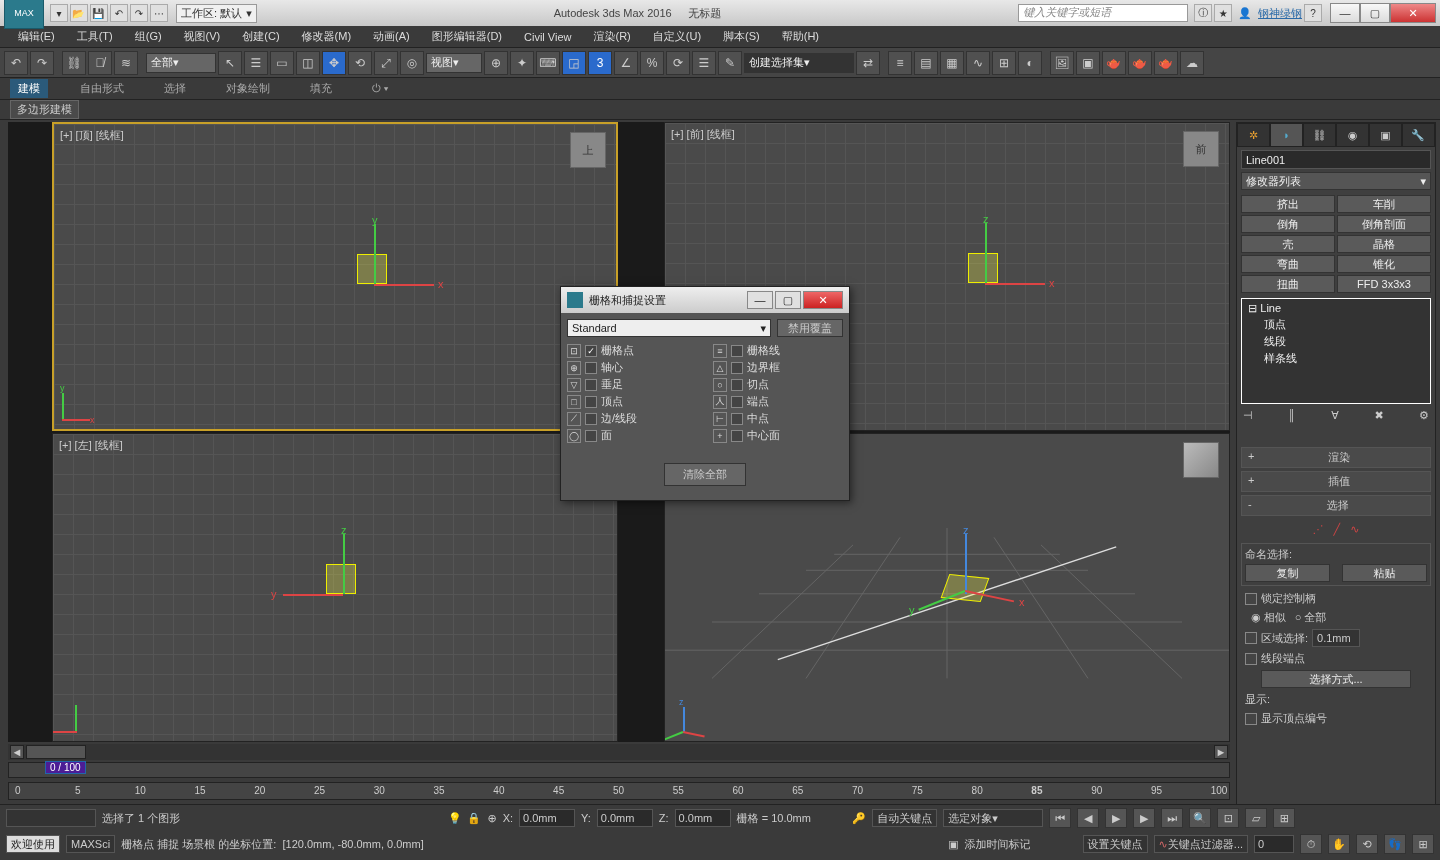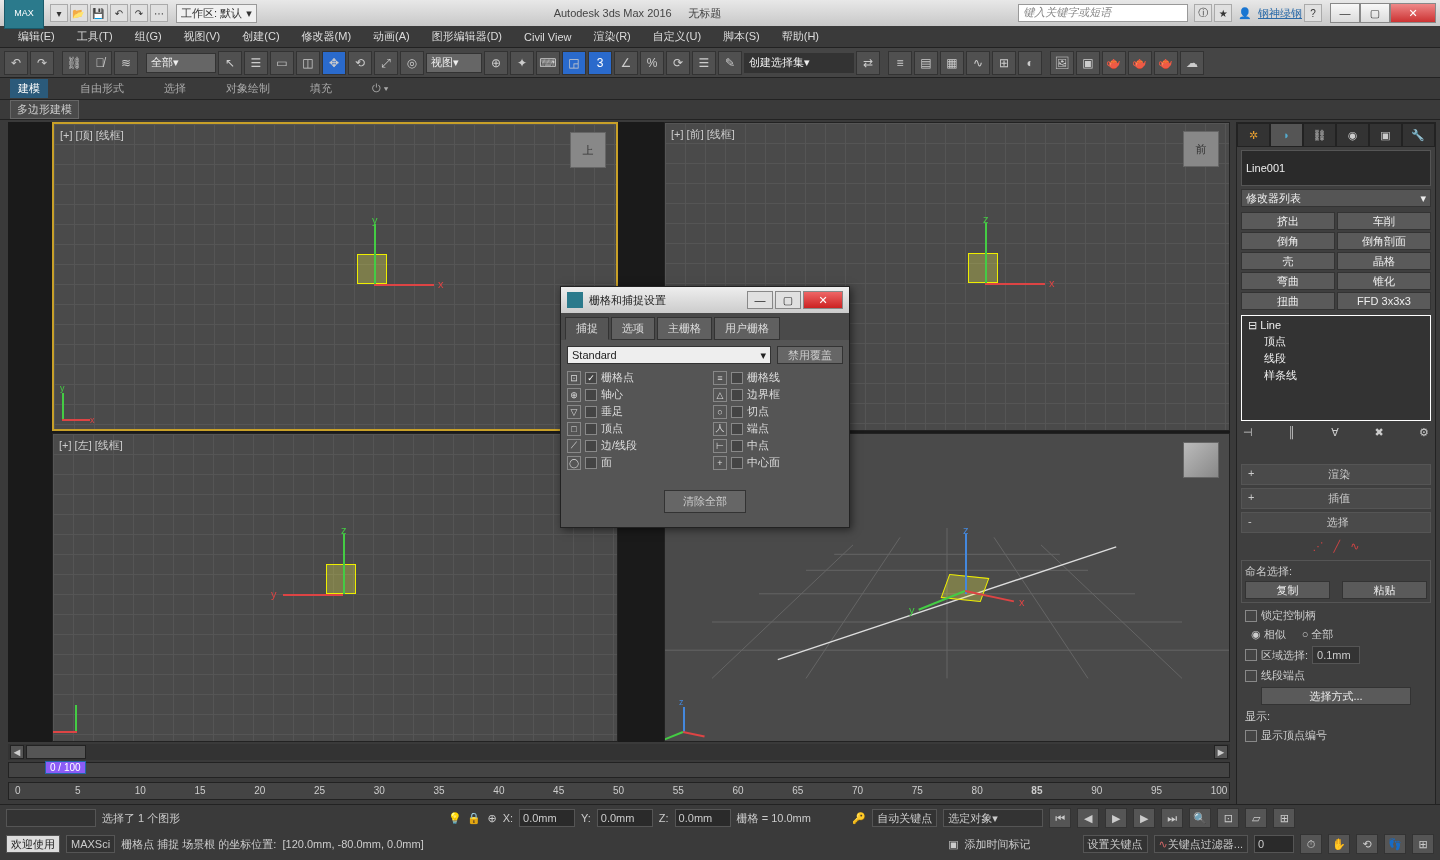--- a/index.html
+++ b/index.html
@@ -47,37 +47,37 @@
 .axis-x { position:absolute; width:60px; height:2px; background:#d44; }
 .axis-y { position:absolute; width:2px; height:60px; background:#4c4; }
 .axis-z { position:absolute; width:2px; height:60px; background:#48d; }
 .corner-gizmo { position:absolute; bottom:8px; left:8px; width:40px; height:40px; z-index:2; }
 .yellow-box { position:absolute; background: rgba(255,255,80,0.28); border:1px solid #ee0; }
 
 
 .timeline-area { position: absolute; bottom: 56px; left: 8px; right: 210px; height: 60px; background: #3a3a3a; }
 .time-scroll { height:16px; background:#333; display:flex; align-items:center; padding:0 2px; gap:2px; }
 .time-scroll .sbtn { width:14px; height:14px; background:#555; border:1px solid #222; display:flex;align-items:center;justify-content:center;}
-.frame-ind { position:absolute; top:-2px; left:36px; background:#8b5cf6; color:#fff; padding:0 4px; font-size:10px; border:1px solid #2266aa;}
+.frame-ind { position:absolute; top:-2px; left:36px; background:#4c1d95; color:#fff; padding:0 4px; font-size:10px; border:1px solid #2266aa;}
 .time-ruler { height:18px; background:#444; position:relative; margin-top:4px; border:1px solid #222;}
 .time-ruler .tick { position:absolute; top:2px; font-size:10px; color:#ccc; }
 
 
 .statusbar { position: absolute; bottom: 0; left: 0; right: 0; height: 56px; background: #3a3a3a; border-top:1px solid #222; }
 .status-row { height: 26px; display: flex; align-items: center; padding: 0 6px; gap: 6px; }
 .stat-box { background:#333; border:1px solid #555; padding:1px 4px; height:18px; display:flex; align-items:center;}
 .coord-field { width:56px; height:18px; background:#2a2a2a; border:1px solid #555; color:#ccc; padding:0 3px; display:flex;align-items:center;}
 .play-btn { width:22px; height:20px; background:#555; border:1px solid #333; display:flex;align-items:center;justify-content:center;}
 
 
 .cmdpanel { position: absolute; top: 122px; right: 4px; width: 200px; bottom: 4px; background: #3f3f3f; border: 1px solid #222; overflow:hidden; }
 .cp-tabs { height: 24px; display: flex; background: #333; }
 .cp-tab { flex:1; border:1px solid #222; display:flex; align-items:center; justify-content:center; }
 .cp-tab.active { background:#555; }
-.cp-field { margin:3px 4px; height:36px; background:#2a2a2a; border:1px solid #555; color:#eee; padding:0 4px; display:flex; align-items:center; }
+.cp-field { margin:3px 4px; height:19px; background:#2a2a2a; border:1px solid #555; color:#eee; padding:0 4px; display:flex; align-items:center; }
 .cp-combo { margin:3px 4px; height:18px; background:#555; border:1px solid #333; color:#eee; padding:0 4px; display:flex; align-items:center; justify-content:space-between;}
 .cp-btn-grid { display:grid; grid-template-columns:1fr 1fr; gap:2px; padding:2px 4px; }
 .cp-btn { height:18px; background:#5a5a5a; border:1px solid #333; color:#eee; display:flex;align-items:center;justify-content:center; font-size:11px;}
 .cp-list { margin:3px 4px; height:106px; background:#333; border:1px solid #ffffff; padding:2px; color:#eee; font-size:11px;}
 .cp-tree-item { padding:1px 4px; }
 .cp-rollout { margin:3px 4px; border:1px solid #555; }
 .cp-rollout-hdr { background:#4a4a4a; padding:2px 6px; display:flex; justify-content:space-between; }
 .cp-section { margin:3px 4px; padding:3px; border:1px solid #555; font-size:10px; }
 
 
@@ -303,26 +303,20 @@
 
 <div class="dialog">
   <div class="dlg-title">
     <span style="width:16px;height:16px;background:#2b7a8c;margin-right:6px"></span>
     <span>栅格和捕捉设置</span>
     <span class="spacer"></span>
     <div class="wbtn">—</div>
     <div class="wbtn">▢</div>
     <div class="wbtn wclose">✕</div>
   </div>
-  <div class="dlg-tabs">
-    <div class="dlg-tab active">捕捉</div>
-    <div class="dlg-tab">选项</div>
-    <div class="dlg-tab">主栅格</div>
-    <div class="dlg-tab">用户栅格</div>
-  </div>
   <div class="dlg-body">
     <div class="dlg-row">
       <div class="dlg-combo">
           <span>Standard</span>
           <span>▾</span>
         </div>
       <div class="dlg-btn">禁用覆盖</div>
     </div>
     <div class="snap-grid">
       <div class="snap-item">
@@ -460,21 +454,21 @@
     <div>命名选择:</div>
     <div style="display:flex;gap:12px;margin-top:2px">
       <div class="cp-btn" style="flex:1">复制</div>
       <div class="cp-btn" style="flex:1">粘贴</div>
     </div>
   </div>
   <div style="padding:2px 8px;display:flex;align-items:center;gap:4px">
       <span class="snap-chk"></span>
       <span>锁定控制柄</span>
     </div>
-  <div style="padding:2px 14px;display:flex;gap:16px">
+  <div style="padding:2px 14px;display:flex;gap:9px">
     <span>◉ <span>相似</span></span>
     <span>○ <span>全部</span></span>
   </div>
   <div style="padding:2px 8px;display:flex;align-items:center;gap:4px">
       <span class="snap-chk"></span>
       <span>区域选择:</span>
       <span class="stat-box" style="width:48px">0.1mm</span>
     </div>
   <div style="padding:2px 8px;display:flex;align-items:center;gap:4px">
       <span class="snap-chk"></span>

